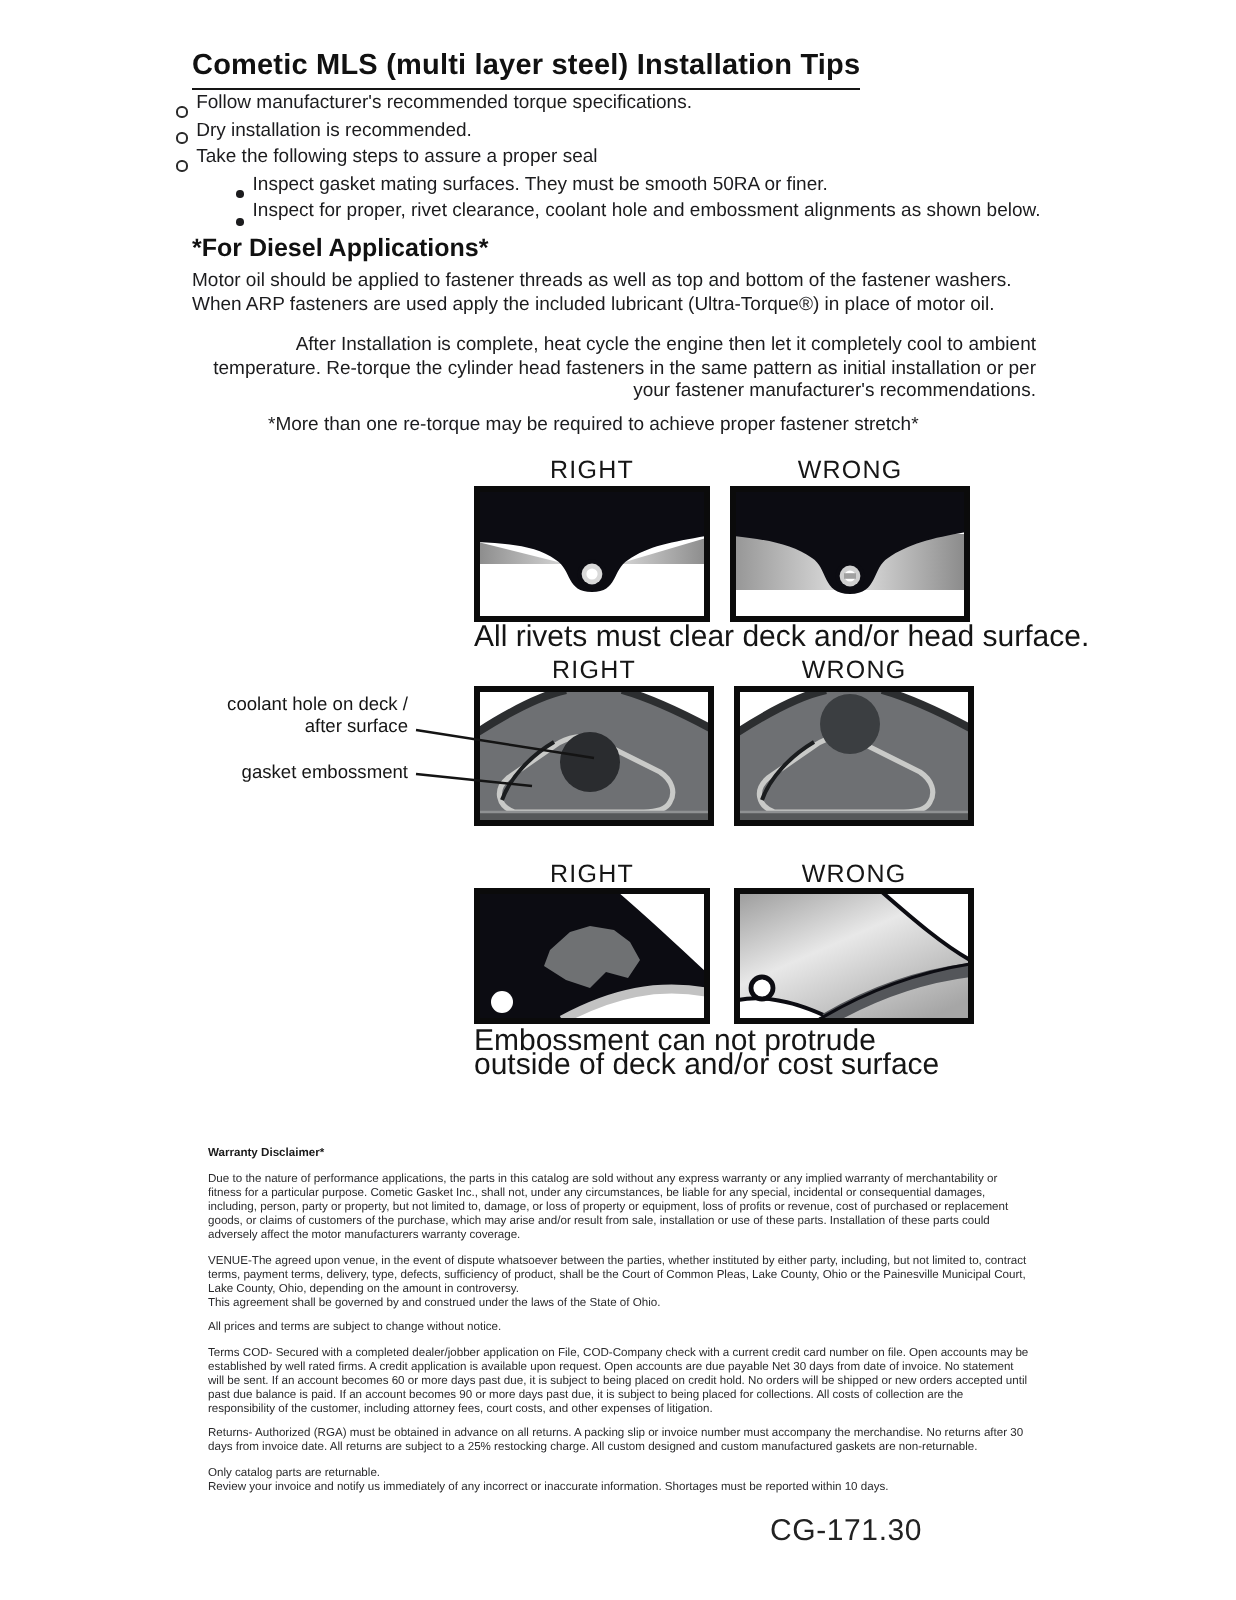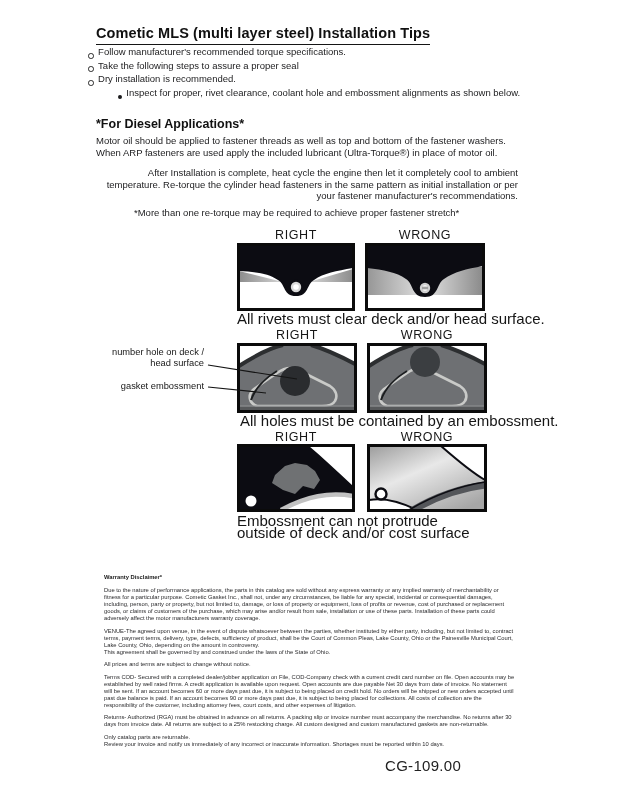--- a/index.html
+++ b/index.html
@@ -44,25 +44,29 @@
     <span class="title">Cometic MLS (multi layer steel) Installation Tips</span>
   </div>
 
   <div class="abs bullets" style="left:88px;top:45px;">
     <div class="b-row">
       <span class="mark-o"></span>
       <span>Follow manufacturer's recommended torque specifications.</span>
     </div>
     <div class="b-row">
       <span class="mark-o"></span>
-      <span>Take the following steps to assure a proper seal</span>
+      <span>Dry installation is recommended.</span>
     </div>
     <div class="b-row">
       <span class="mark-o"></span>
-      <span>Dry installation is recommended.</span>
+      <span>Take the following steps to assure a proper seal</span>
+    </div>
+    <div class="b-row sub">
+      <span class="mark-f"></span>
+      <span>Inspect gasket mating surfaces.  They must be smooth 50RA or finer.</span>
     </div>
     <div class="b-row sub">
       <span class="mark-f"></span>
       <span>Inspect for proper, rivet clearance, coolant hole and embossment alignments as shown below.</span>
     </div>
   </div>
 
   <div class="abs h2" style="left:96px;top:117px;">*For Diesel Applications*</div>
   <div class="abs para" style="left:96px;top:135px;">Motor oil should be applied to fastener threads as well as top and bottom of the fastener washers. When ARP fasteners are used apply the included lubricant (Ultra-Torque®) in place of motor oil.</div>
   <div class="abs para" style="left:96px;top:167px;text-align:right;">After Installation is complete, heat cycle the engine then let it completely cool to ambient temperature. Re-torque the cylinder head fasteners in the same pattern as initial installation or per your fastener manufacturer's recommendations.</div>
@@ -108,21 +112,21 @@
     <circle cx="60" cy="45" r="2.8" fill="#ffffff"></circle>
     <rect x="57" y="43.6" width="6" height="2.8" fill="#a0a0a0"></rect>
     <rect x="1.5" y="1.5" width="117" height="65" fill="none" stroke="#0b0b0b" stroke-width="3"></rect>
   </svg>
 
   <div class="abs caption" style="left:237px;top:313px;">All rivets must clear deck and/or head surface.</div>
 
   <div class="abs dlabel" style="left:237px;top:328px;width:120px;">RIGHT</div>
   <div class="abs dlabel" style="left:367px;top:328px;width:120px;">WRONG</div>
 
-  <div class="abs callout" style="left:108px;top:347px;width:96px;">number hole on deck / head surface</div>
+  <div class="abs callout" style="left:108px;top:347px;width:96px;">coolant hole on deck / after surface</div>
   <div class="abs callout" style="left:96px;top:381px;width:108px;">gasket embossment</div>
 
   <svg class="abs" style="left:237px;top:343px;" width="120" height="70" viewBox="0 0 120 70">
     <rect width="120" height="70" fill="#6e7073"></rect>
     <path d="M2,2 H46 C32,5 16,14 2,23 Z" fill="#ffffff"></path>
     <path d="M46,2 C32,5 16,14 2,23" fill="none" stroke="#2c2e30" stroke-width="4"></path>
     <path d="M74,2 H118 V21 C103,13 88,6 74,2 Z" fill="#ffffff"></path>
     <path d="M74,2 C88,6 103,13 118,21" fill="none" stroke="#2c2e30" stroke-width="4"></path>
     <path d="M20,63 C12,60 10,52 17,46 L40,30 C47,25 55,24 61,27 L93,43 C99,47 101,53 98,58 C96,62 91,63 85,63 Z" fill="none" stroke="#c9cac8" stroke-width="2.6" stroke-linejoin="round"></path>
     <path d="M14,57 C18,46 28,35 40,28" fill="none" stroke="#1b1d1f" stroke-width="2"></path>
@@ -144,21 +148,20 @@
     <rect x="2" y="63.5" width="116" height="4.5" fill="#56585a"></rect>
     <path d="M2,63 H118" stroke="#8f9193" stroke-width="1.2"></path>
     <rect x="1.5" y="1.5" width="117" height="67" fill="none" stroke="#0b0b0b" stroke-width="3"></rect>
   </svg>
 
   <svg class="abs" style="left:204px;top:350px;" width="100" height="48" viewBox="0 0 100 48">
     <line x1="4" y1="15" x2="93" y2="29" stroke="#141414" stroke-width="1.2"></line>
     <line x1="4" y1="37" x2="62" y2="43" stroke="#141414" stroke-width="1.2"></line>
   </svg>
 
-  <div class="abs caption" style="left:240px;top:415px;">All holes must be contained by an embossment.</div>
 
   <div class="abs dlabel" style="left:237px;top:430px;width:118px;">RIGHT</div>
   <div class="abs dlabel" style="left:367px;top:430px;width:120px;">WRONG</div>
 
   <svg class="abs" style="left:237px;top:444px;" width="118" height="68" viewBox="0 0 118 68">
     <rect width="118" height="68" fill="#0c0c12"></rect>
     <path d="M72,2 H116 V42 C101,28 86,14 72,2 Z" fill="#ffffff"></path>
     <path d="M44,66 C70,52 92,48 116,52 L116,66 Z" fill="#ffffff"></path>
     <path d="M44,66 C70,52 92,48 116,52" fill="none" stroke="#c2c2c2" stroke-width="4.5"></path>
     <path d="M38,31 L48,22 L58,19 L70,21 L78,27 L83,36 L77,45 L66,42 L58,50 L46,46 L35,39 Z" fill="#6f7173"></path>
@@ -189,15 +192,15 @@
     <p>Due to the nature of performance applications, the parts in this catalog are sold without any express warranty or any implied warranty of merchantability or fitness for a particular purpose.  Cometic Gasket Inc., shall not, under any circumstances, be liable for any special, incidental or consequential damages, including, person, party or property, but not limited to, damage, or loss of property or equipment, loss of profits or revenue, cost of purchased or replacement goods, or claims of customers of the purchase, which may arise and/or result from sale, installation or use of these parts.  Installation of these parts could adversely affect the motor manufacturers warranty coverage.</p>
     <p>VENUE-The agreed upon venue, in the event of dispute whatsoever between the parties, whether instituted by either party, including, but not limited to, contract terms, payment terms, delivery, type, defects, sufficiency of product, shall be the Court of Common Pleas, Lake County, Ohio or the Painesville Municipal Court, Lake County, Ohio, depending on the amount in controversy.</p>
     <p class="lc">This agreement shall be governed by and construed under the laws of the State of Ohio.</p>
     <p>All prices and terms are subject to change without notice.</p>
     <p>Terms COD- Secured with a completed dealer/jobber application on File, COD-Company check with a current credit card number on file.  Open accounts may be established by well rated firms.  A credit application is available upon request.  Open accounts are due payable Net 30 days from date of invoice.  No statement will be sent.  If an account becomes 60 or more days past due, it is subject to being placed on credit hold.  No orders will be shipped or new orders accepted until past due balance is paid.  If an account becomes 90 or more days past due, it is subject to being placed for collections.  All costs of collection are the responsibility of the customer, including attorney fees, court costs, and other expenses of litigation.</p>
     <p>Returns- Authorized (RGA) must be obtained in advance on all returns.  A packing slip or invoice number must accompany the merchandise.  No returns after 30 days from invoice date.  All returns are subject to a 25% restocking charge.  All custom designed and custom manufactured gaskets are non-returnable.</p>
     <p>Only catalog parts are returnable.</p>
     <p class="lc">Review your invoice and notify us immediately of any incorrect or inaccurate information.  Shortages must be reported within 10 days.</p>
   </div>
 
-  <div class="abs pagecode" style="left:385px;top:757px;">CG-109.00</div>
+  <div class="abs pagecode" style="left:385px;top:757px;">CG-171.30</div>
 
 </div>
 
 </body></html>

